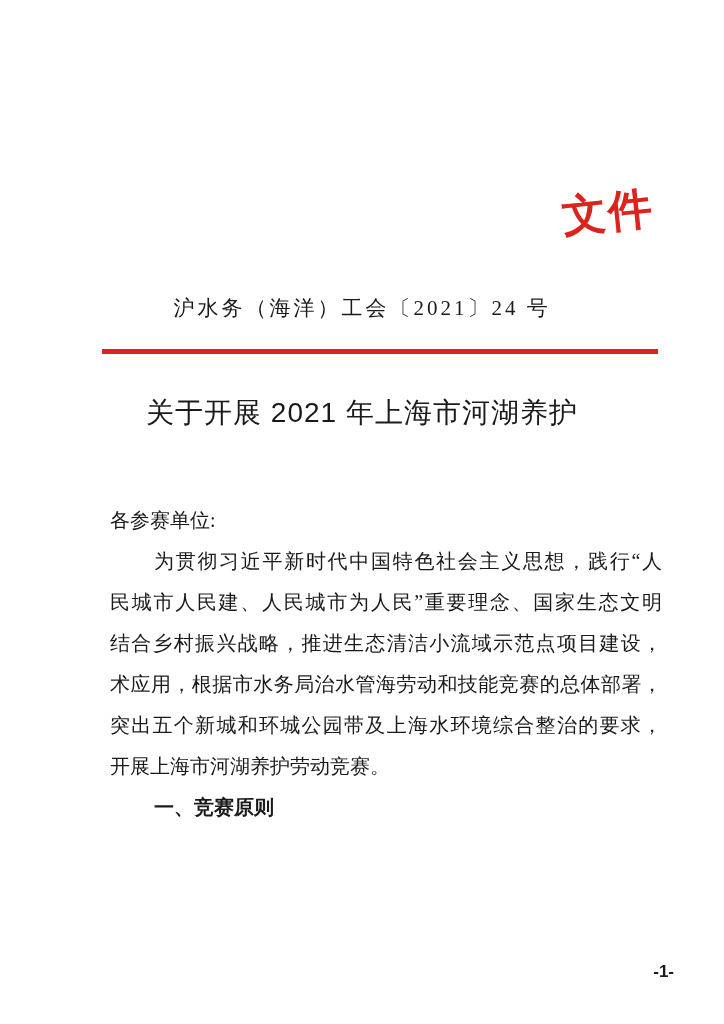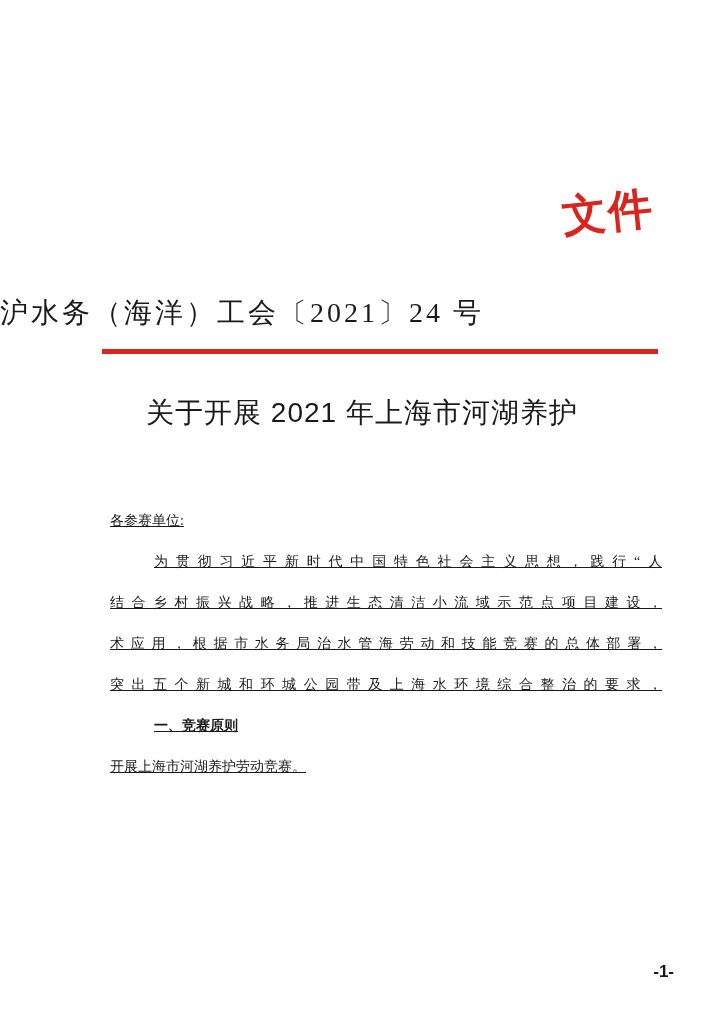--- a/index.html
+++ b/index.html
@@ -45,21 +45,22 @@
     letter-spacing: 2px;
     white-space: nowrap;
   }
 
   
   .doc-number {
     position: absolute;
     left: 0;
     top: 294px;
     width: 100%;
-    font-size: 28px;
+    text-align: center;
+    font-size: 21px;
     letter-spacing: 3px;
     white-space: nowrap;
   }
 
   
   .red-rule {
     position: absolute;
     left: 102px;
     top: 349px;
     width: 556px;
@@ -80,22 +81,21 @@
     line-height: 42px;
     letter-spacing: 1px;
   }
 
   
   .body-text {
     position: absolute;
     left: 110px;
     top: 500px;
     width: 552px;
-    font-size: 14px;
-    text-decoration: underline;
+    font-size: 20px;
   }
   .line {
     height: 41px;
     line-height: 41px;
     white-space: nowrap;
   }
   .indent { padding-left: 44px; }
   .fill {
     text-align: justify;
     text-align-last: justify;
@@ -126,22 +126,23 @@
 
   <div class="red-rule"></div>
 
   <div class="title">
     <div>关于开展 2021 年上海市河湖养护</div>
   </div>
 
   <div class="body-text">
     <div class="line">各参赛单位:</div>
     <div class="line indent fill">为贯彻习近平新时代中国特色社会主义思想，践行“人</div>
+    <div class="line fill">民城市人民建、人民城市为人民”重要理念、国家生态文明</div>
     <div class="line fill">结合乡村振兴战略，推进生态清洁小流域示范点项目建设，</div>
     <div class="line fill">术应用，根据市水务局治水管海劳动和技能竞赛的总体部署，</div>
     <div class="line fill">突出五个新城和环城公园带及上海水环境综合整治的要求，</div>
+    <div class="line">开展上海市河湖养护劳动竞赛。</div>
     <div class="line indent heading">一、竞赛原则</div>
-    <div class="line">开展上海市河湖养护劳动竞赛。</div>
   </div>
 
   <div class="page-num">-1-</div>
 
 </div>
 
 </body></html>

